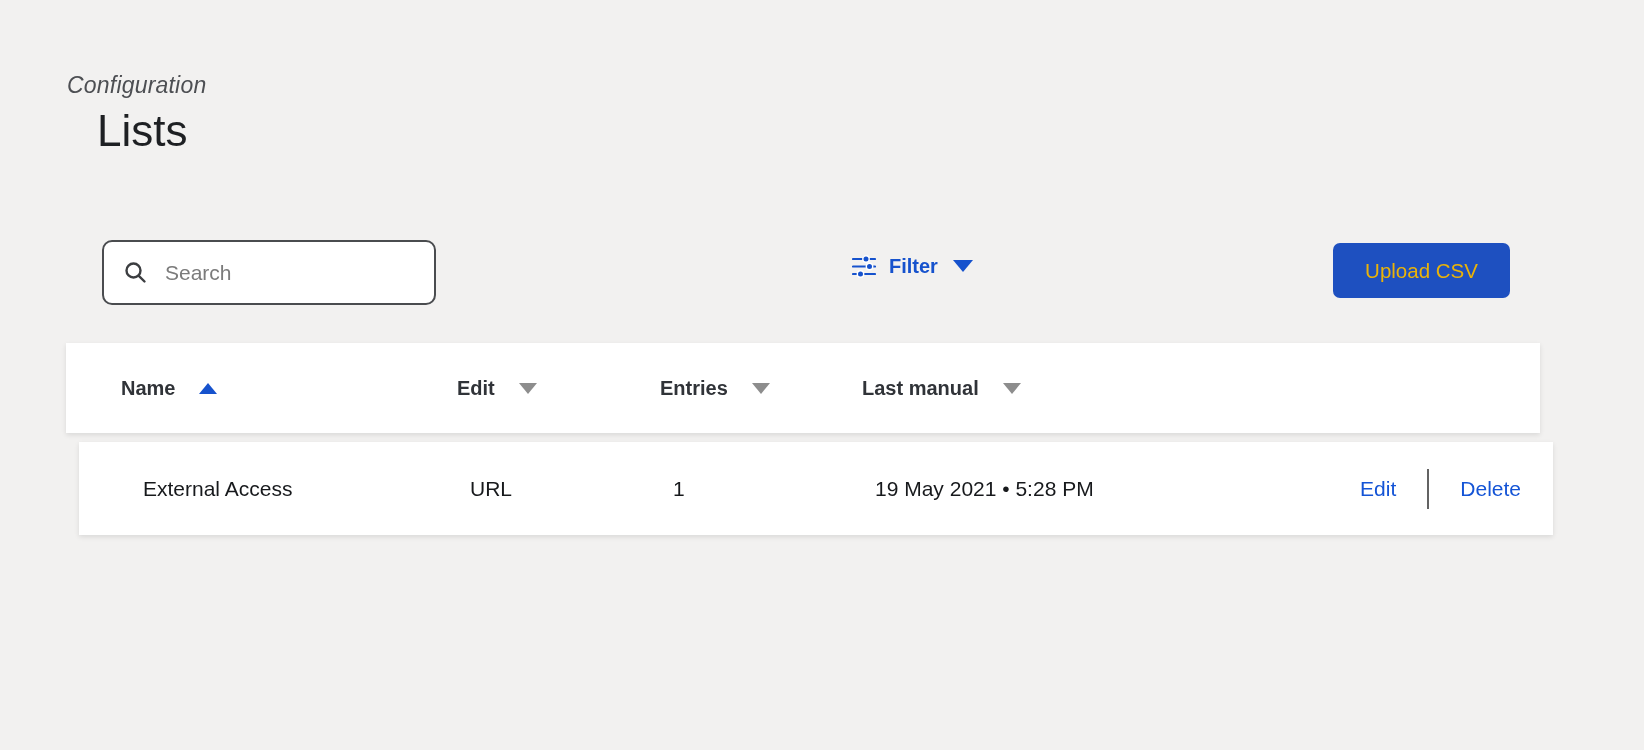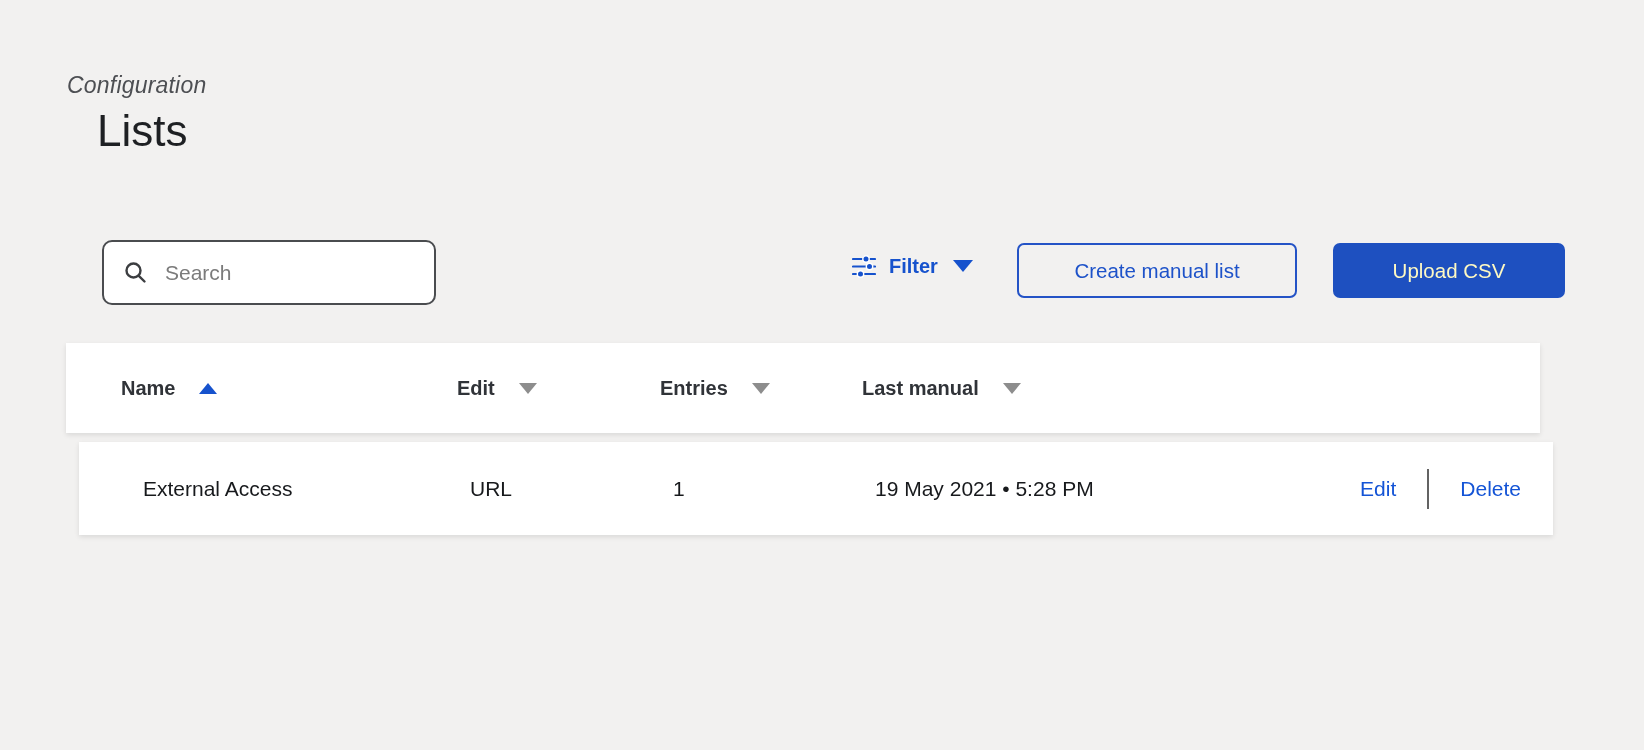--- a/index.html
+++ b/index.html
@@ -49,23 +49,23 @@
   .btn { cursor: pointer; font-family: "Liberation Sans", sans-serif; }
   .btn-outline {
     position: absolute; left: 1017px; top: 243px;
     width: 280px; height: 55px; box-sizing: border-box;
     background: transparent; border: 2px solid #2453c6; border-radius: 7px;
     color: #1d52c9; font-size: 20.5px;
     display: flex; align-items: center; justify-content: center;
   }
   .btn-primary {
     position: absolute; left: 1333px; top: 243px;
-    width: 232px; height: 55px; box-sizing: border-box;
+    width: 177px; height: 55px; box-sizing: border-box;
     background: #1e50c0; border: none; border-radius: 7px;
-    color: #fef9c3; font-size: 20.5px;
+    color: #eab308; font-size: 20.5px;
     display: flex; align-items: center; justify-content: center;
   }
 
   
   .thead, .trow {
     position: absolute; left: 66px; width: 1474px; box-sizing: border-box;
     background: #ffffff; box-shadow: 0 2px 5px rgba(0,0,0,0.10);
     display: grid; grid-template-columns: 336px 203px 202px 1fr 330px;
     align-items: center; padding: 0 32px 0 55px;
   }
@@ -128,23 +128,20 @@
           <circle cx="14" cy="4" r="3.2"></circle>
           <circle cx="17.5" cy="11.5" r="3.2"></circle>
           <circle cx="8.5" cy="19" r="3.2"></circle>
         </g>
       </svg>
     </span>
     <span class="filter-label">Filter</span>
     <span class="caret-down-blue"></span>
   </div>
 
-  <div class="btn btn-outline">
-    <span>Create manual list</span>
-  </div>
   <div class="btn btn-primary">
     <span>Upload CSV</span>
   </div>
 
   <div class="thead">
     <div class="th">
       <span>Name</span>
       <span class="sort-asc"></span>
     </div>
     <div class="th">

